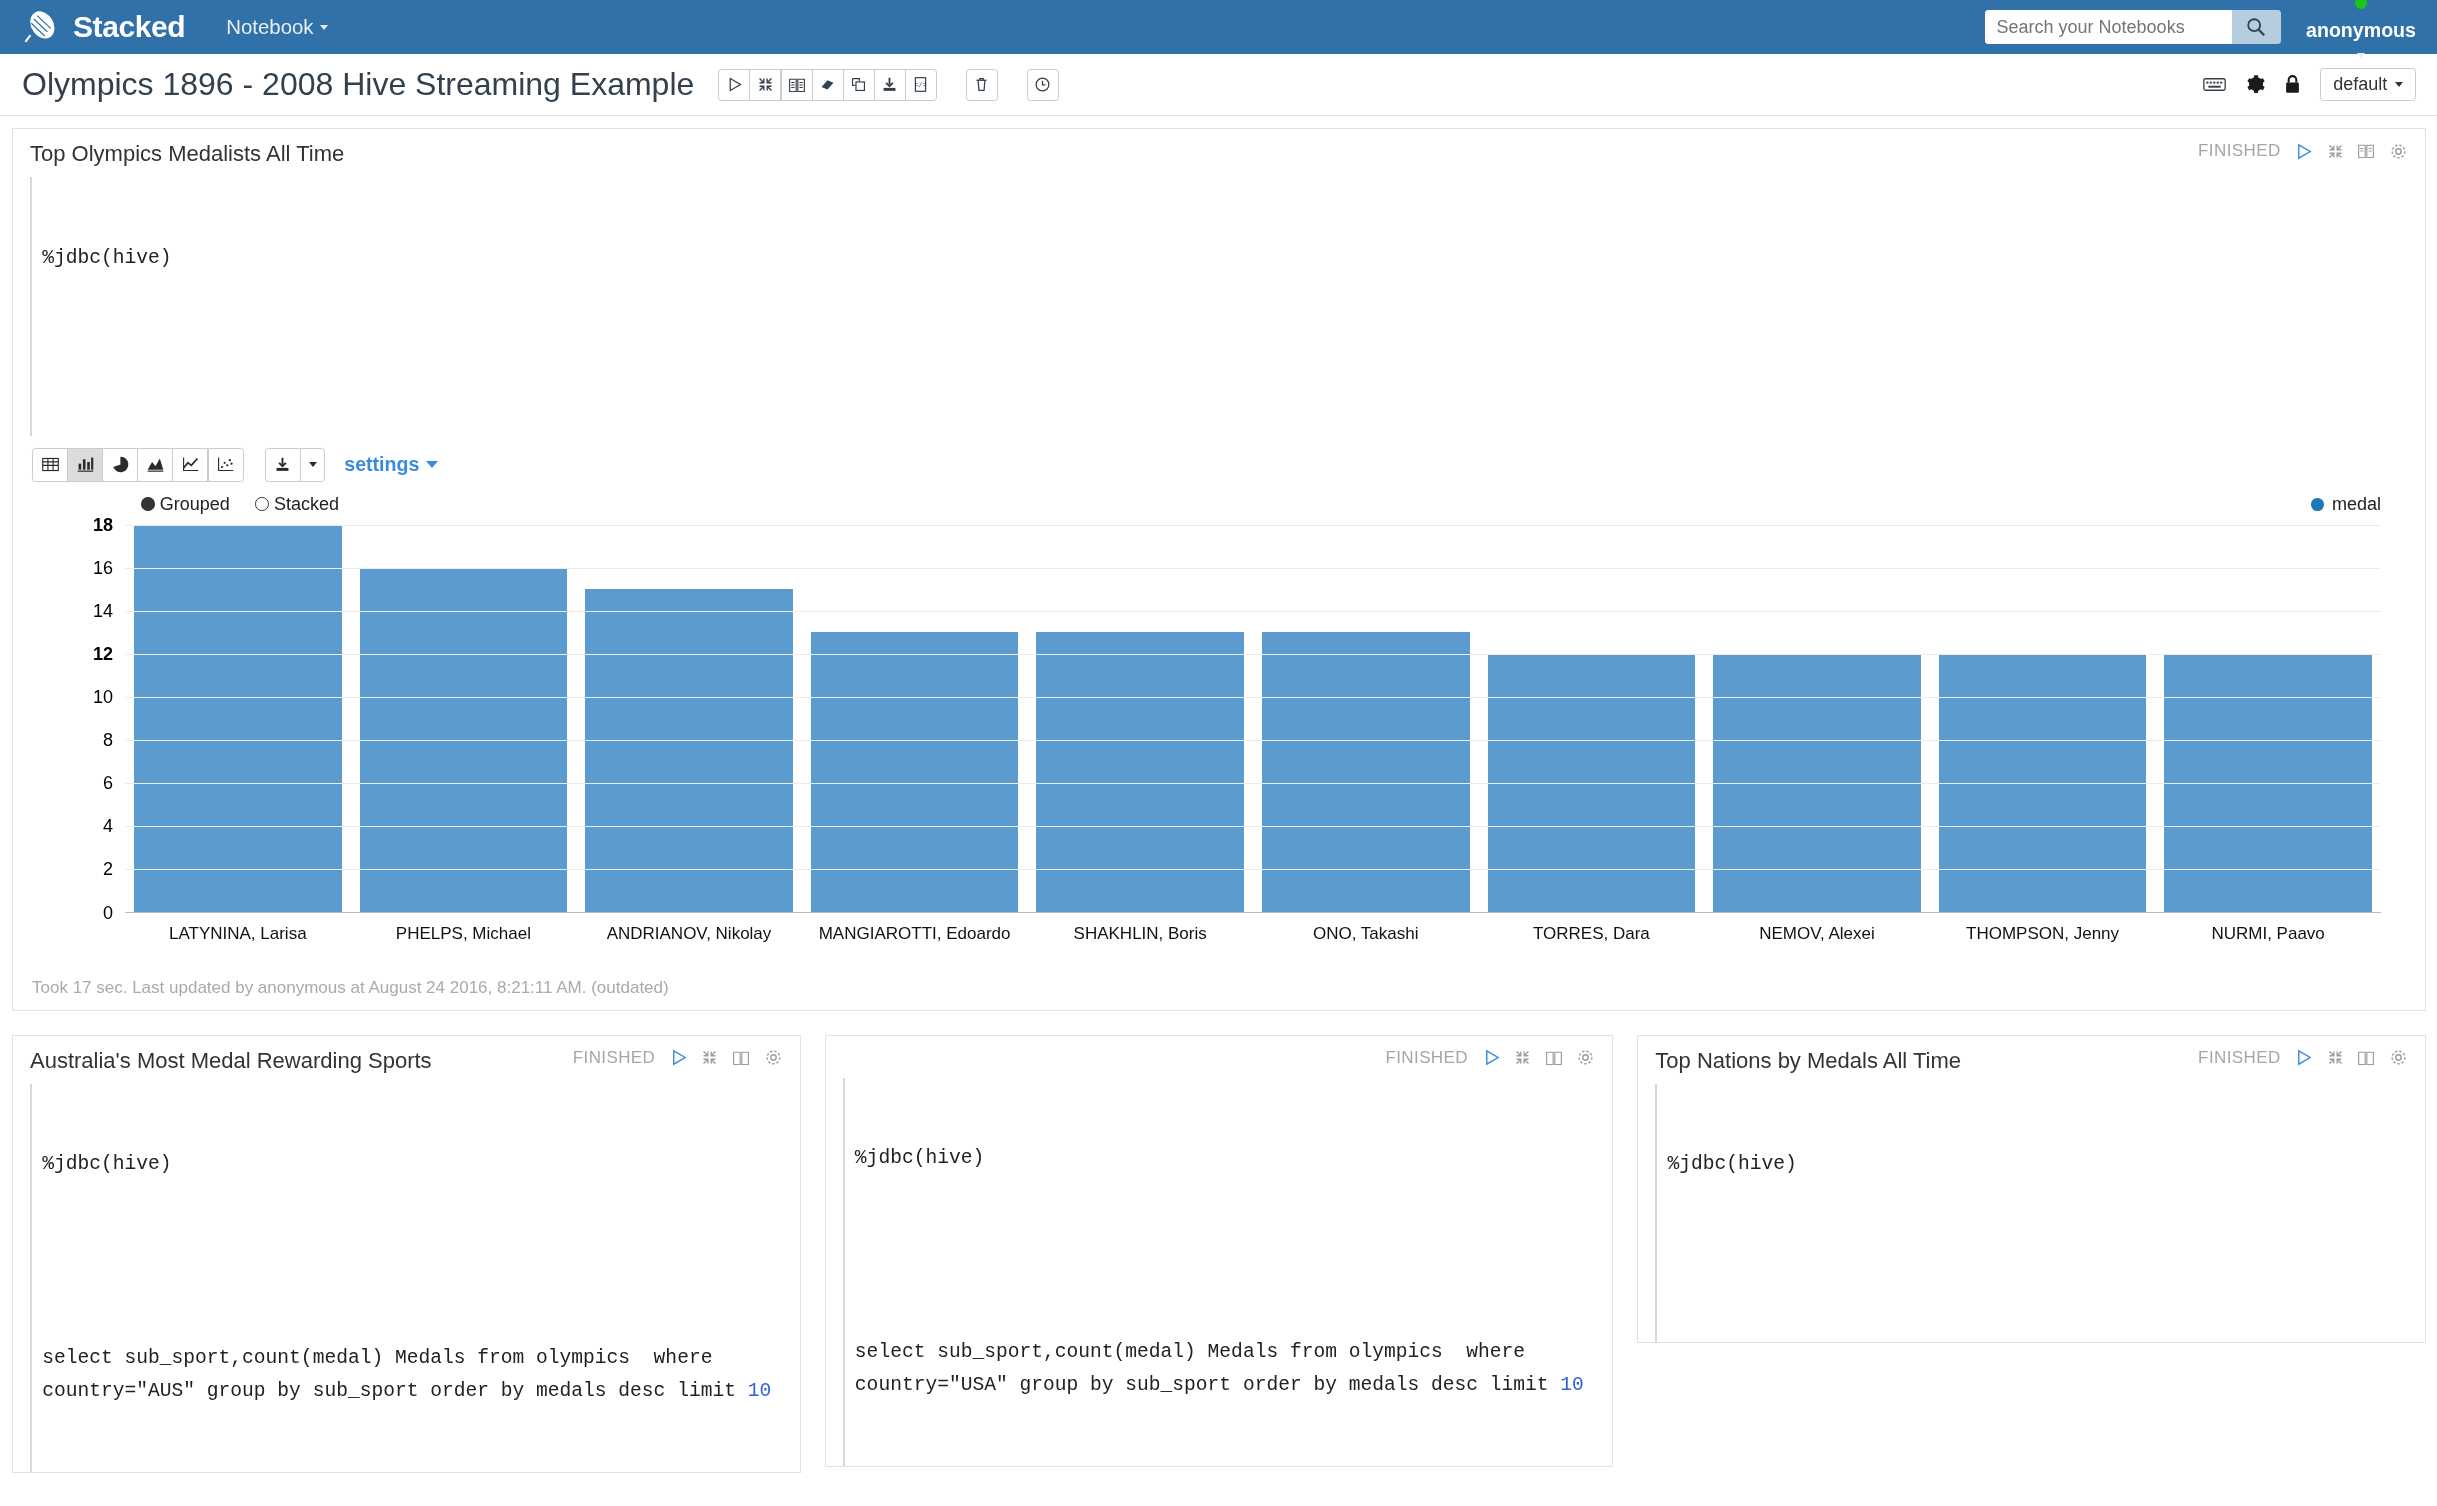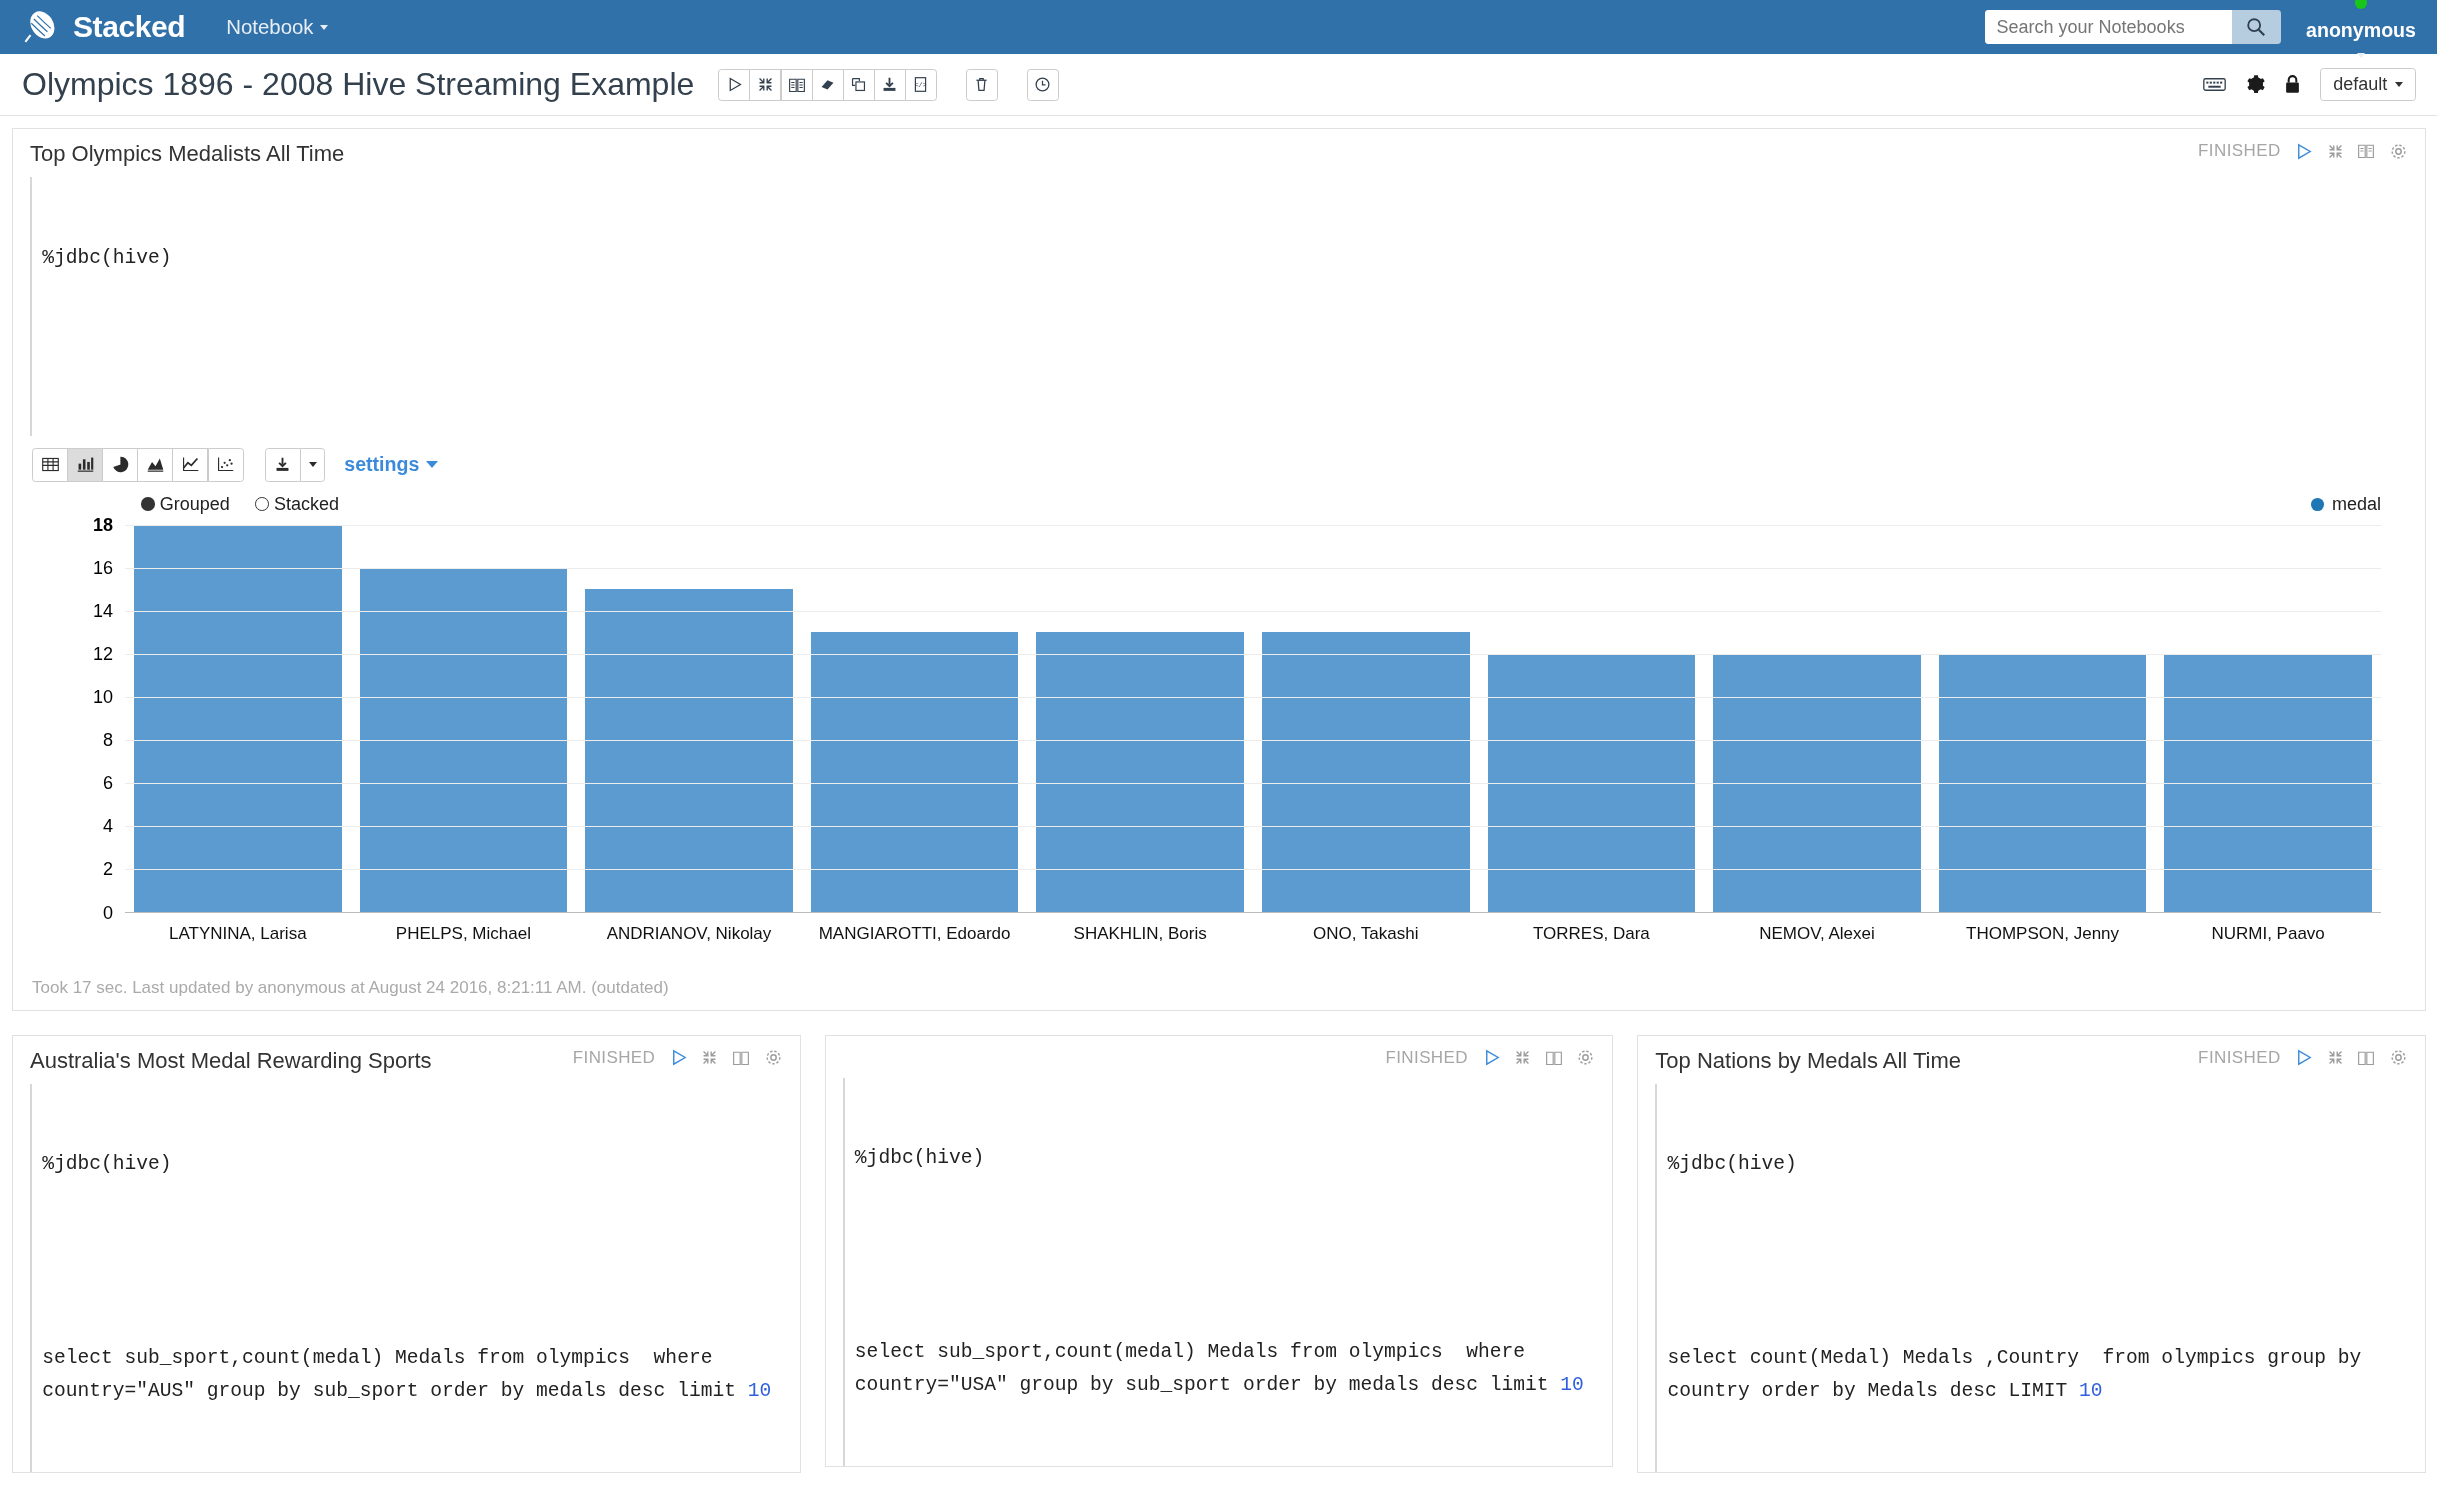--- a/index.html
+++ b/index.html
@@ -392,21 +392,21 @@
       <span class="legend-dot-blue"></span>
       <span>medal</span>
     </div>
     <div class="bc-yaxis" id="bc-yaxis">
         <div class="ytick small" style="top: 100%;">0</div>
         <div class="ytick small" style="top: 88.8889%;">2</div>
         <div class="ytick small" style="top: 77.7778%;">4</div>
         <div class="ytick small" style="top: 66.6667%;">6</div>
         <div class="ytick small" style="top: 55.5556%;">8</div>
         <div class="ytick small" style="top: 44.4444%;">10</div>
-        <div class="ytick small" style="top: 33.3333%;">12</div>
+        <div class="ytick small" style="top: 33.3333%; font-weight: bold;">12</div>
         <div class="ytick small" style="top: 22.2222%;">14</div>
         <div class="ytick small" style="top: 11.1111%;">16</div>
         <div class="ytick" style="top: 0%;">18</div>
       </div>
     <div class="bc-plot" id="bc-plot">
       <div class="bars" id="bc-bars">
           <div class="barcol">
             <div class="bar" style="height: 100%; background: rgb(91, 155, 208);"></div>
           </div>
           <div class="barcol">
@@ -567,20 +567,19 @@
             </svg>
           <svg width="19" height="19" viewBox="0 0 24 24">
             <circle cx="12" cy="12" r="3.4" fill="none" stroke="#9b9b9b" stroke-width="1.8"></circle>
             <circle cx="12" cy="12" r="8" fill="none" stroke="#9b9b9b" stroke-width="1.8" stroke-dasharray="3 2.4"></circle>
             </svg>
         </div>
       </div>
       <div class="code-block">
         <div>%jdbc(hive)</div>
         <div>&nbsp;</div>
-        <div><span>select count(Medal) Medals ,Country  from olympics group by country order by Medals desc LIMIT </span><span class="code-kw">10</span></div>
       </div>
 
     </div>
   </div>
 
 </div>
 
 
 </body></html>

